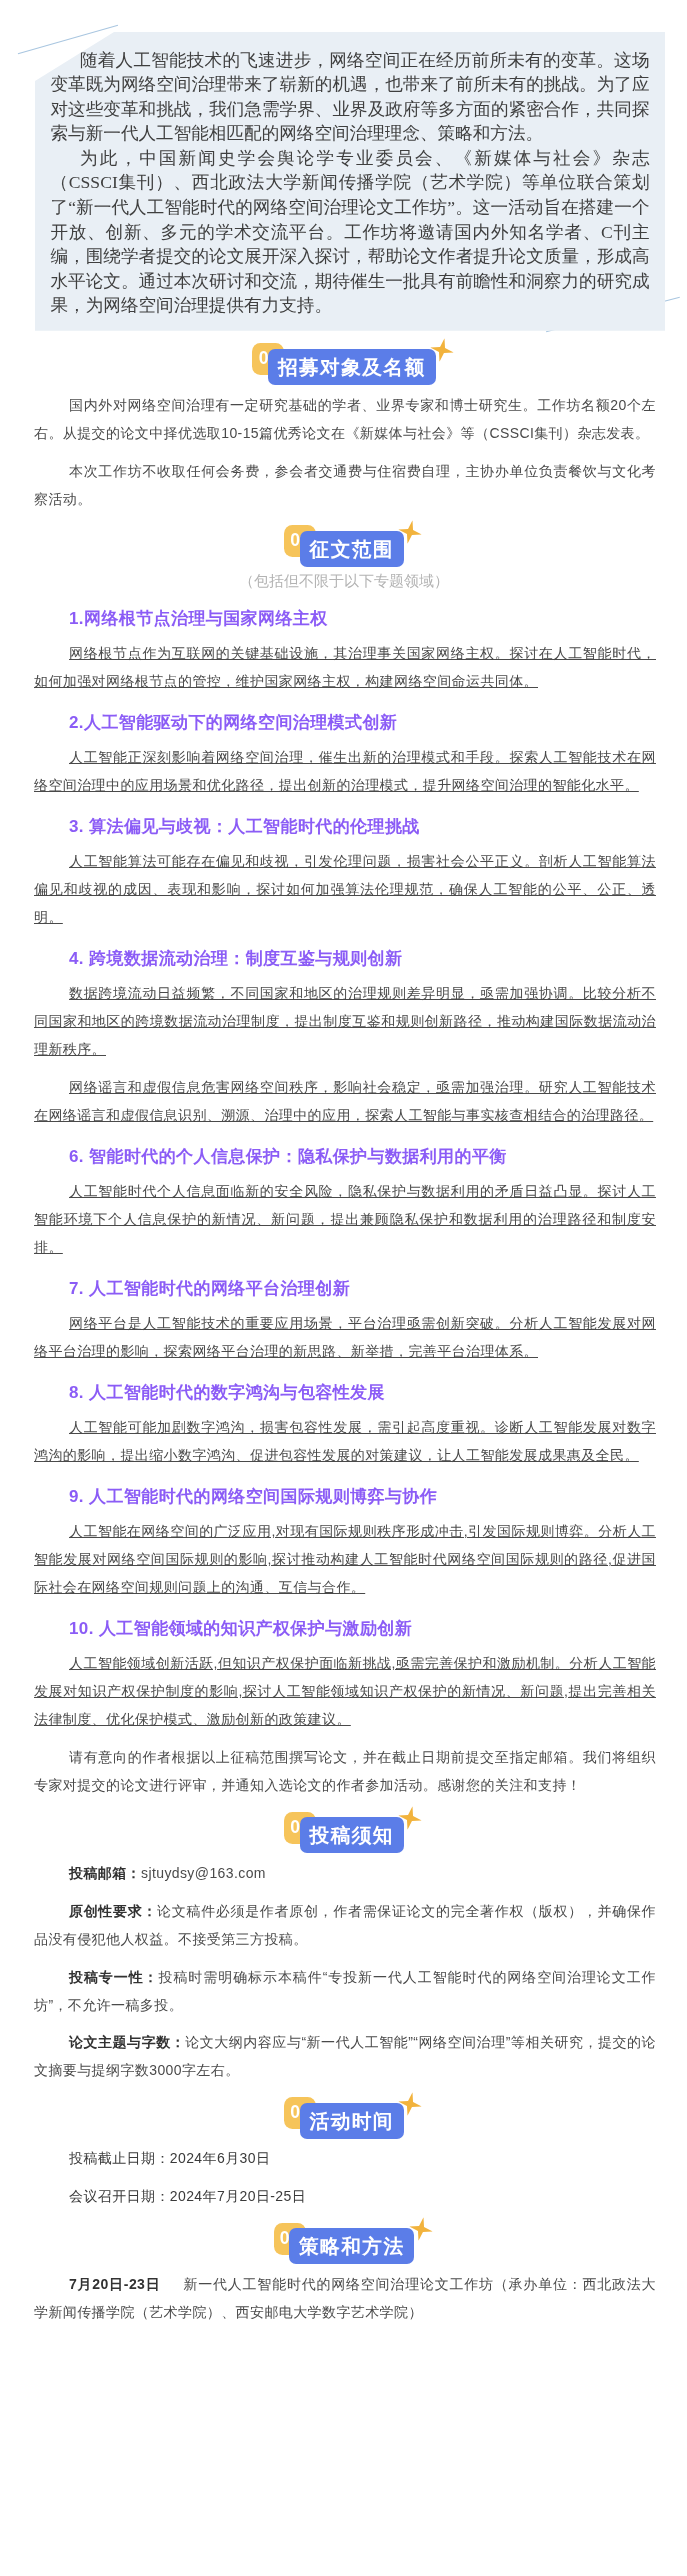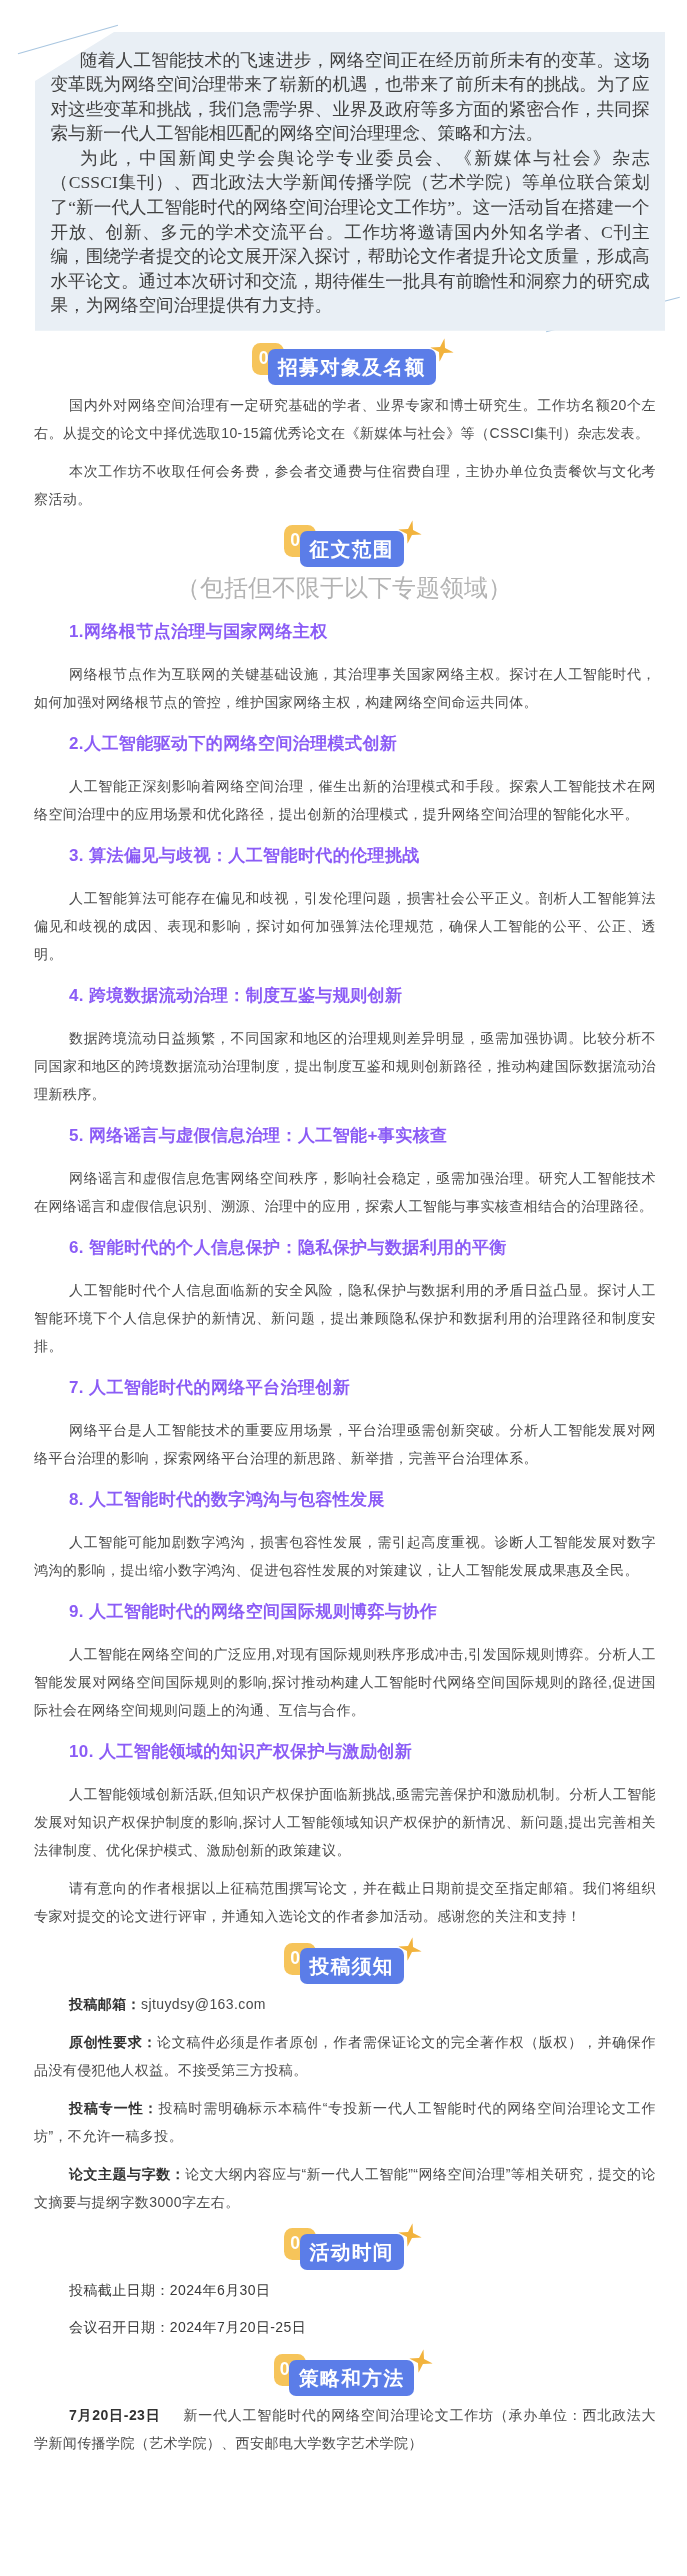--- a/index.html
+++ b/index.html
@@ -26,22 +26,22 @@
       text-align:center;z-index:0;}
   .badge-label{position:relative;z-index:1;background:#5b7de8;color:#ffffff;font-weight:bold;
       font-size:19.7px;padding:7px 10px;border-radius:7px;letter-spacing:1.4px;}
   .badge-star{position:absolute;top:-5.6px;right:-18.3px;z-index:2;transform:rotate(12deg);}
 
   
   .body-p{font-size:14px;line-height:28px;color:#4a4a4a;margin:9.8px 32px 9.8px 34px;
       text-indent:35px;text-align:justify;letter-spacing:0.4px;}
   .topic-title{font-size:17px;line-height:28px;color:#8b5cf6;font-weight:bold;
       margin:14px 32px 1.4px 34px;text-indent:35px;letter-spacing:0.4px;}
-  .topic-body{margin-top:14px;}
-  .gray-note{font-size:24px;color:#b3b3b3;text-align:center;margin:8.4px 0 2.8px 0;}
+  .topic-body{margin-top:6px;text-decoration:underline;}
+  .gray-note{font-size:15px;color:#b3b3b3;text-align:center;margin:8.4px 0 2.8px 0;}
   .note-label{font-weight:bold;color:#323232;}
   .bold-line{font-weight:normal;color:#3a3a3a;}
   .sched-date{font-weight:bold;color:#323232;margin-right:23px;}
 </style>
 </head>
 <body>
 
 <div class="page">
 
   <div class="deco-line deco-tl"></div>
@@ -82,21 +82,20 @@
 
   <p class="topic-title">2.人工智能驱动下的网络空间治理模式创新</p>
   <p class="body-p topic-body">人工智能正深刻影响着网络空间治理，催生出新的治理模式和手段。探索人工智能技术在网络空间治理中的应用场景和优化路径，提出创新的治理模式，提升网络空间治理的智能化水平。</p>
 
   <p class="topic-title">3. 算法偏见与歧视：人工智能时代的伦理挑战</p>
   <p class="body-p topic-body">人工智能算法可能存在偏见和歧视，引发伦理问题，损害社会公平正义。剖析人工智能算法偏见和歧视的成因、表现和影响，探讨如何加强算法伦理规范，确保人工智能的公平、公正、透明。</p>
 
   <p class="topic-title">4. 跨境数据流动治理：制度互鉴与规则创新</p>
   <p class="body-p topic-body">数据跨境流动日益频繁，不同国家和地区的治理规则差异明显，亟需加强协调。比较分析不同国家和地区的跨境数据流动治理制度，提出制度互鉴和规则创新路径，推动构建国际数据流动治理新秩序。</p>
 
-  <p class="topic-title">5. 网络谣言与虚假信息治理：人工智能+事实核查</p>
   <p class="body-p topic-body">网络谣言和虚假信息危害网络空间秩序，影响社会稳定，亟需加强治理。研究人工智能技术在网络谣言和虚假信息识别、溯源、治理中的应用，探索人工智能与事实核查相结合的治理路径。</p>
 
   <p class="topic-title">6. 智能时代的个人信息保护：隐私保护与数据利用的平衡</p>
   <p class="body-p topic-body">人工智能时代个人信息面临新的安全风险，隐私保护与数据利用的矛盾日益凸显。探讨人工智能环境下个人信息保护的新情况、新问题，提出兼顾隐私保护和数据利用的治理路径和制度安排。</p>
 
   <p class="topic-title">7. 人工智能时代的网络平台治理创新</p>
   <p class="body-p topic-body">网络平台是人工智能技术的重要应用场景，平台治理亟需创新突破。分析人工智能发展对网络平台治理的影响，探索网络平台治理的新思路、新举措，完善平台治理体系。</p>
 
   <p class="topic-title">8. 人工智能时代的数字鸿沟与包容性发展</p>
   <p class="body-p topic-body">人工智能可能加剧数字鸿沟，损害包容性发展，需引起高度重视。诊断人工智能发展对数字鸿沟的影响，提出缩小数字鸿沟、促进包容性发展的对策建议，让人工智能发展成果惠及全民。</p>

